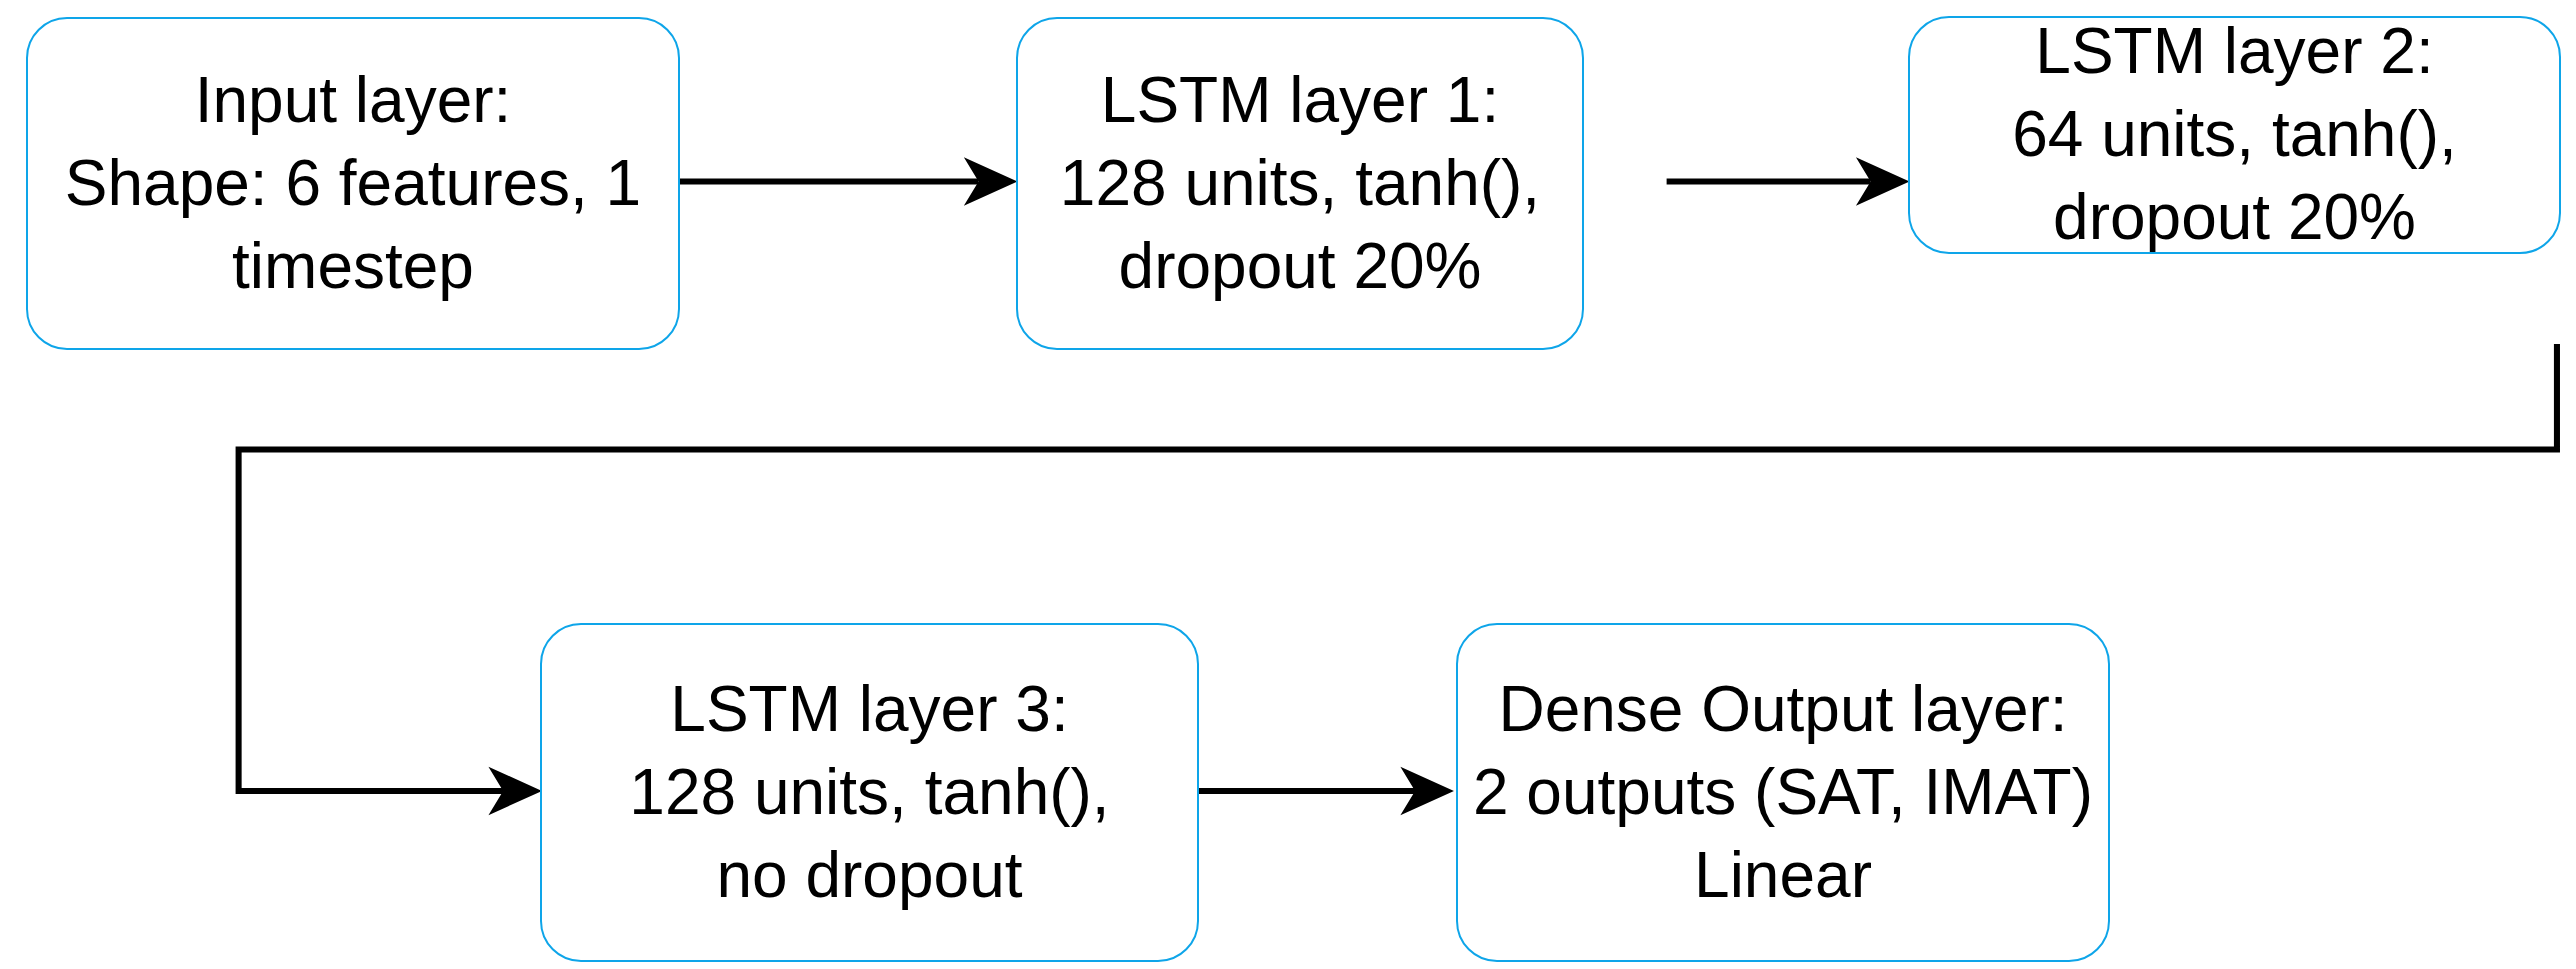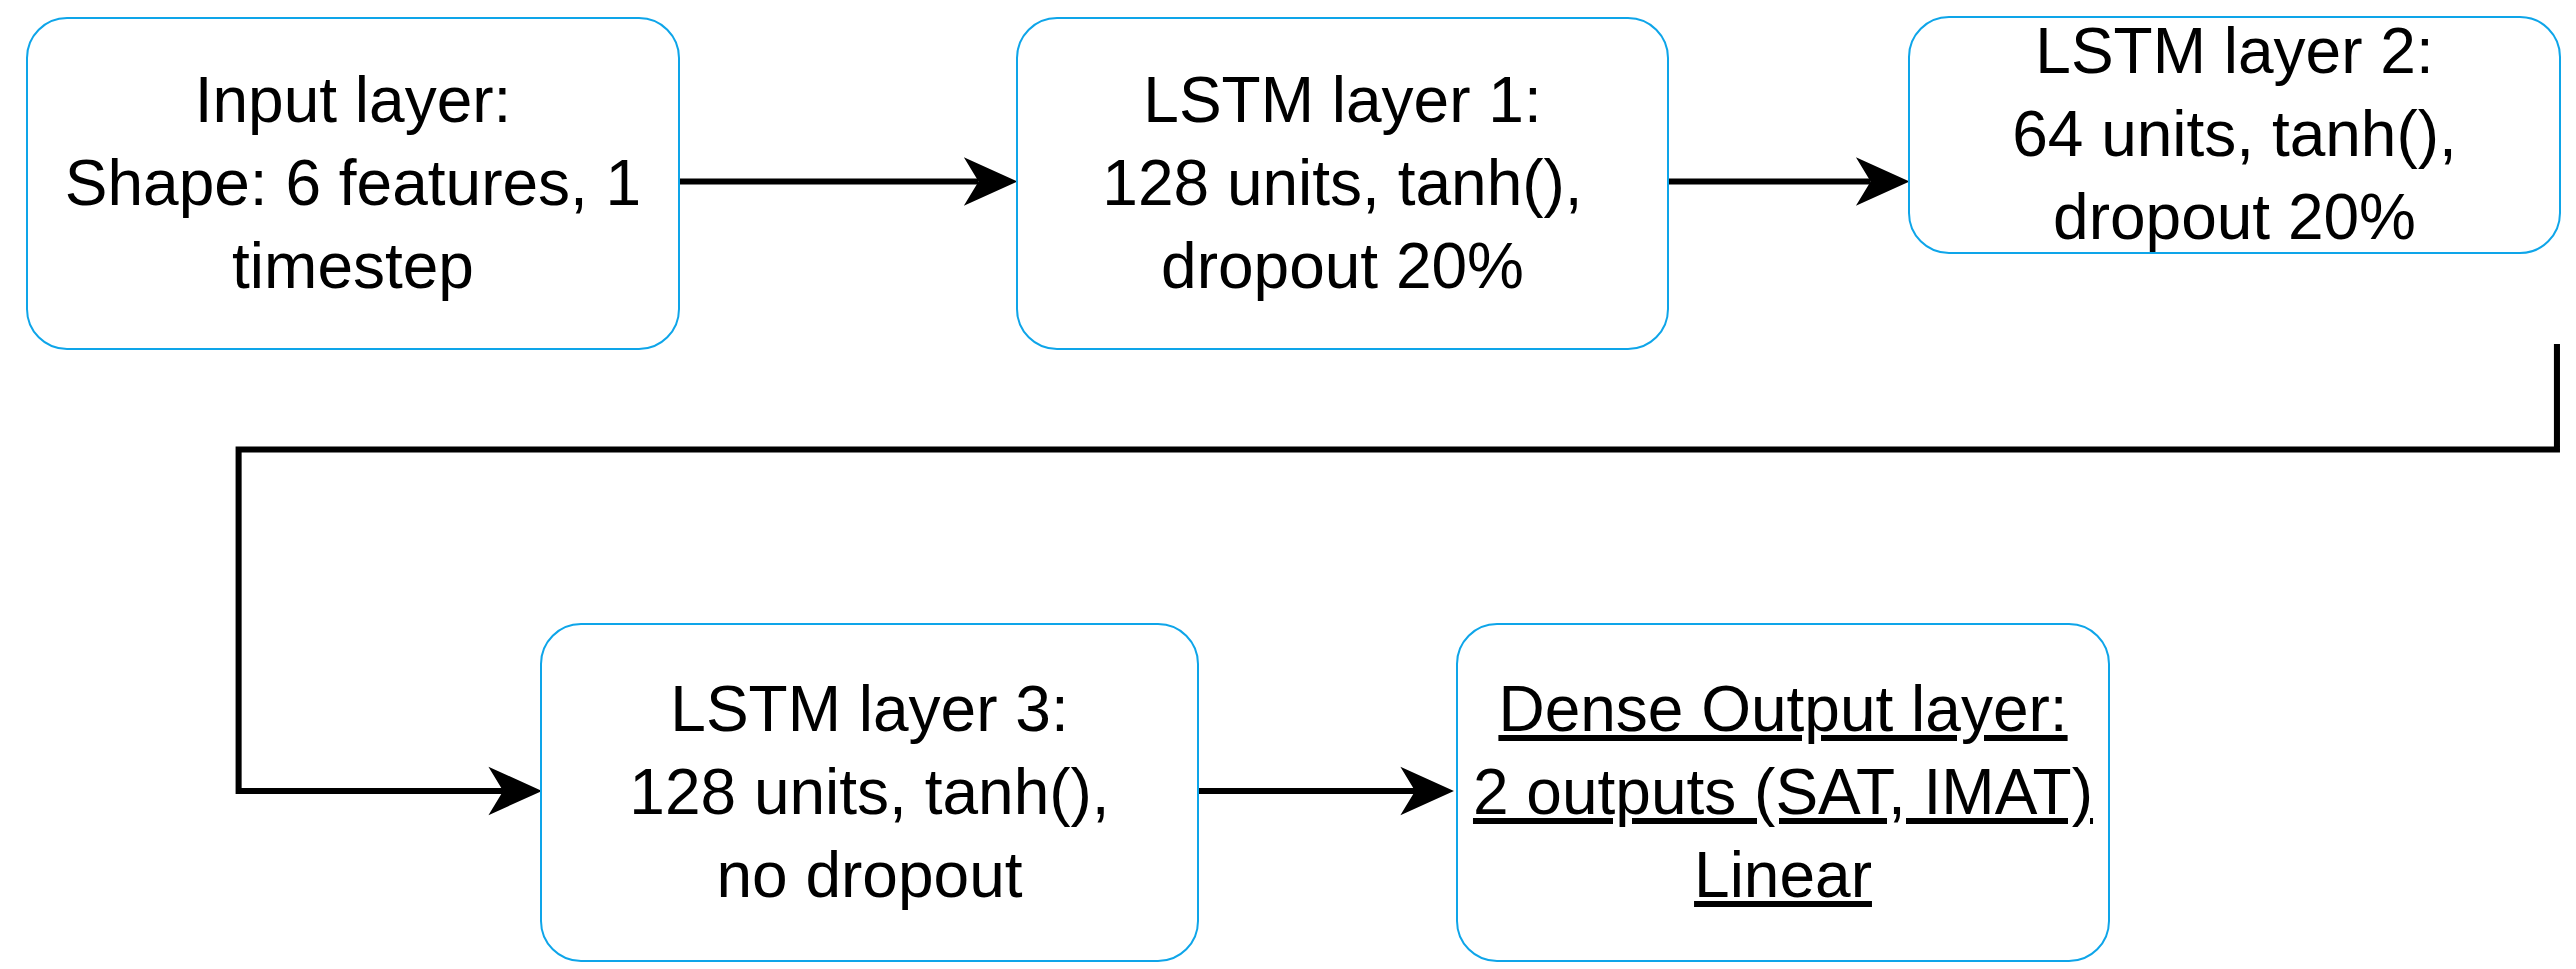--- a/index.html
+++ b/index.html
@@ -33,24 +33,24 @@
     justify-content: center;
     text-align: center;
   }
   .node .label {
     white-space: pre-line;
     font-size: 64px;
     line-height: 83px;
     color: #000000;
   }
   #node-input  { left: 26px;   top: 17.3px;  width: 654px; height: 333px; }
-  #node-lstm1  { left: 1016px; top: 17.3px;  width: 653px; height: 333px; }
+  #node-lstm1  { left: 1016px; top: 17.3px;  width: 568px; height: 333px; }
   #node-lstm2  { left: 1908px; top: 15.6px;  width: 653px; height: 238px; }
   #node-lstm3  { left: 540px;  top: 623px; width: 659px; height: 339px; justify-content: center; }
-  #node-dense  { left: 1456px; top: 623px; width: 654px; height: 339px; text-decoration: underline; }
+  #node-dense  { left: 1456px; top: 623px; width: 654px; height: 339px; }
 </style>
 </head>
 <body>
 
 <div class="canvas">
 
   <svg class="edges" viewBox="0 0 2980 1121" xmlns="http://www.w3.org/2000/svg">
 
     <path d="M 785 210 L 1132 210" stroke="#000000" stroke-width="7" fill="none"></path>
     <polygon points="1177,210 1115,182 1132,210 1115,238" fill="#000000"></polygon>

